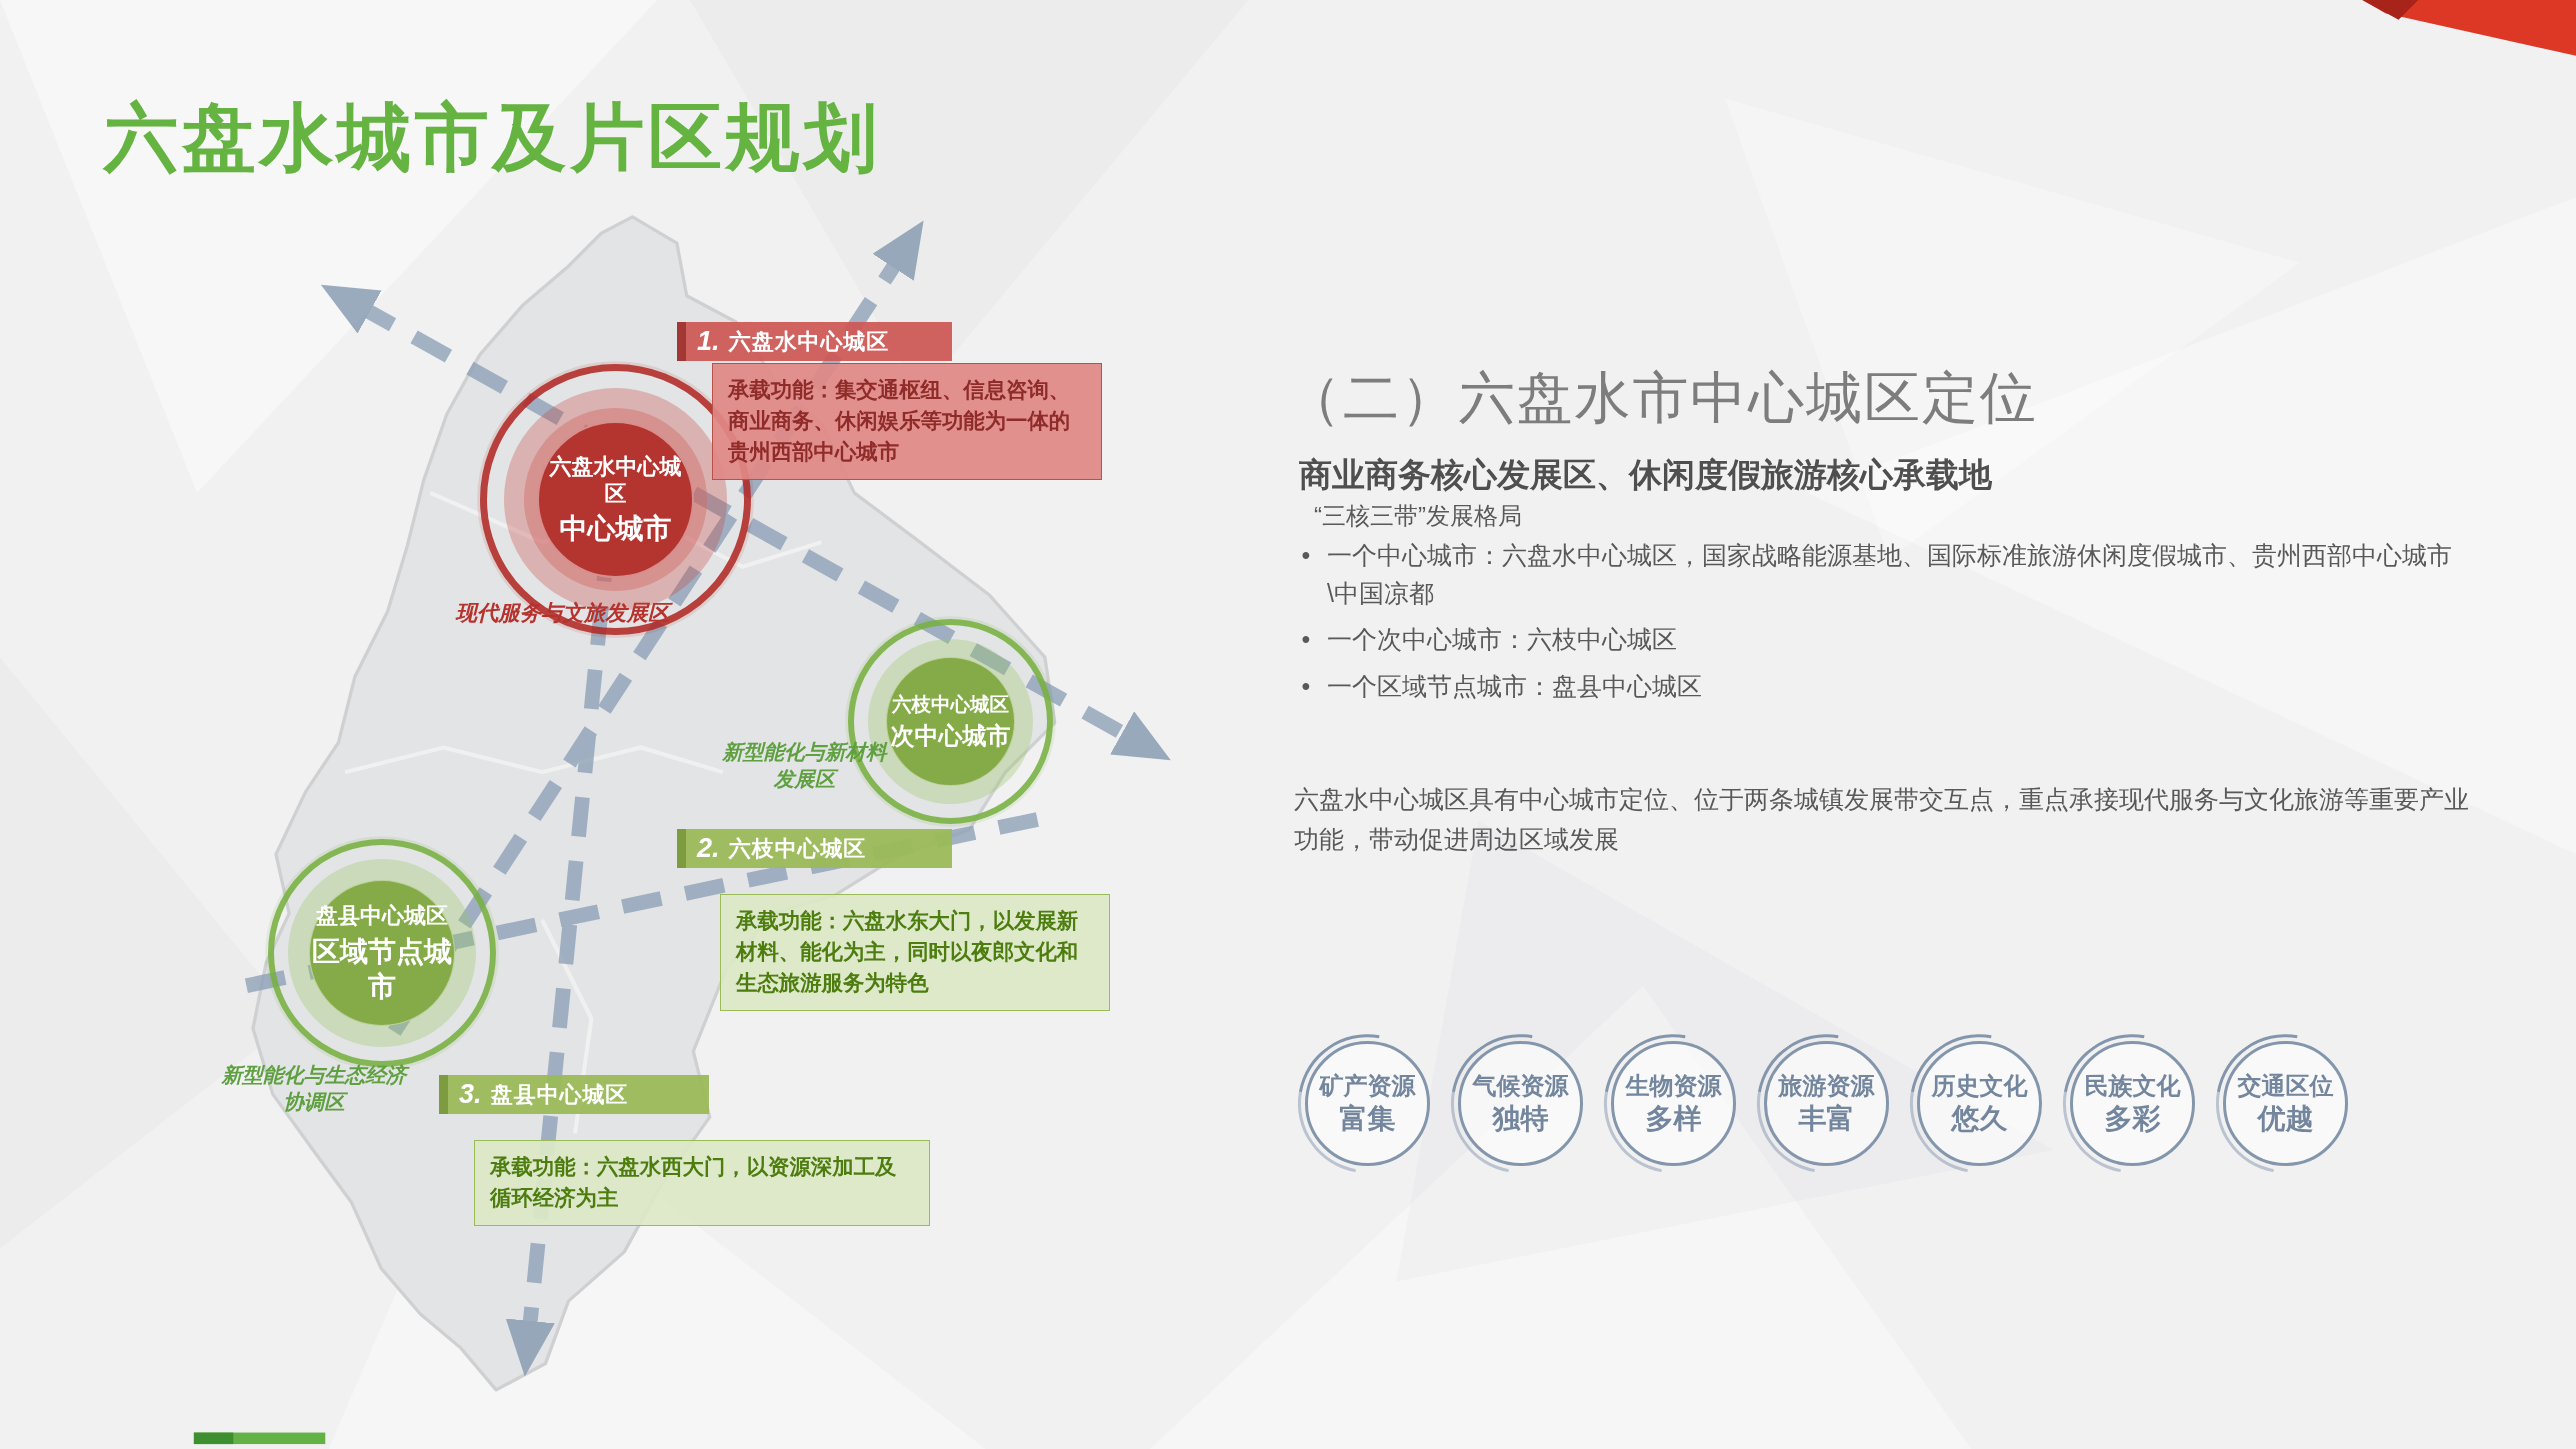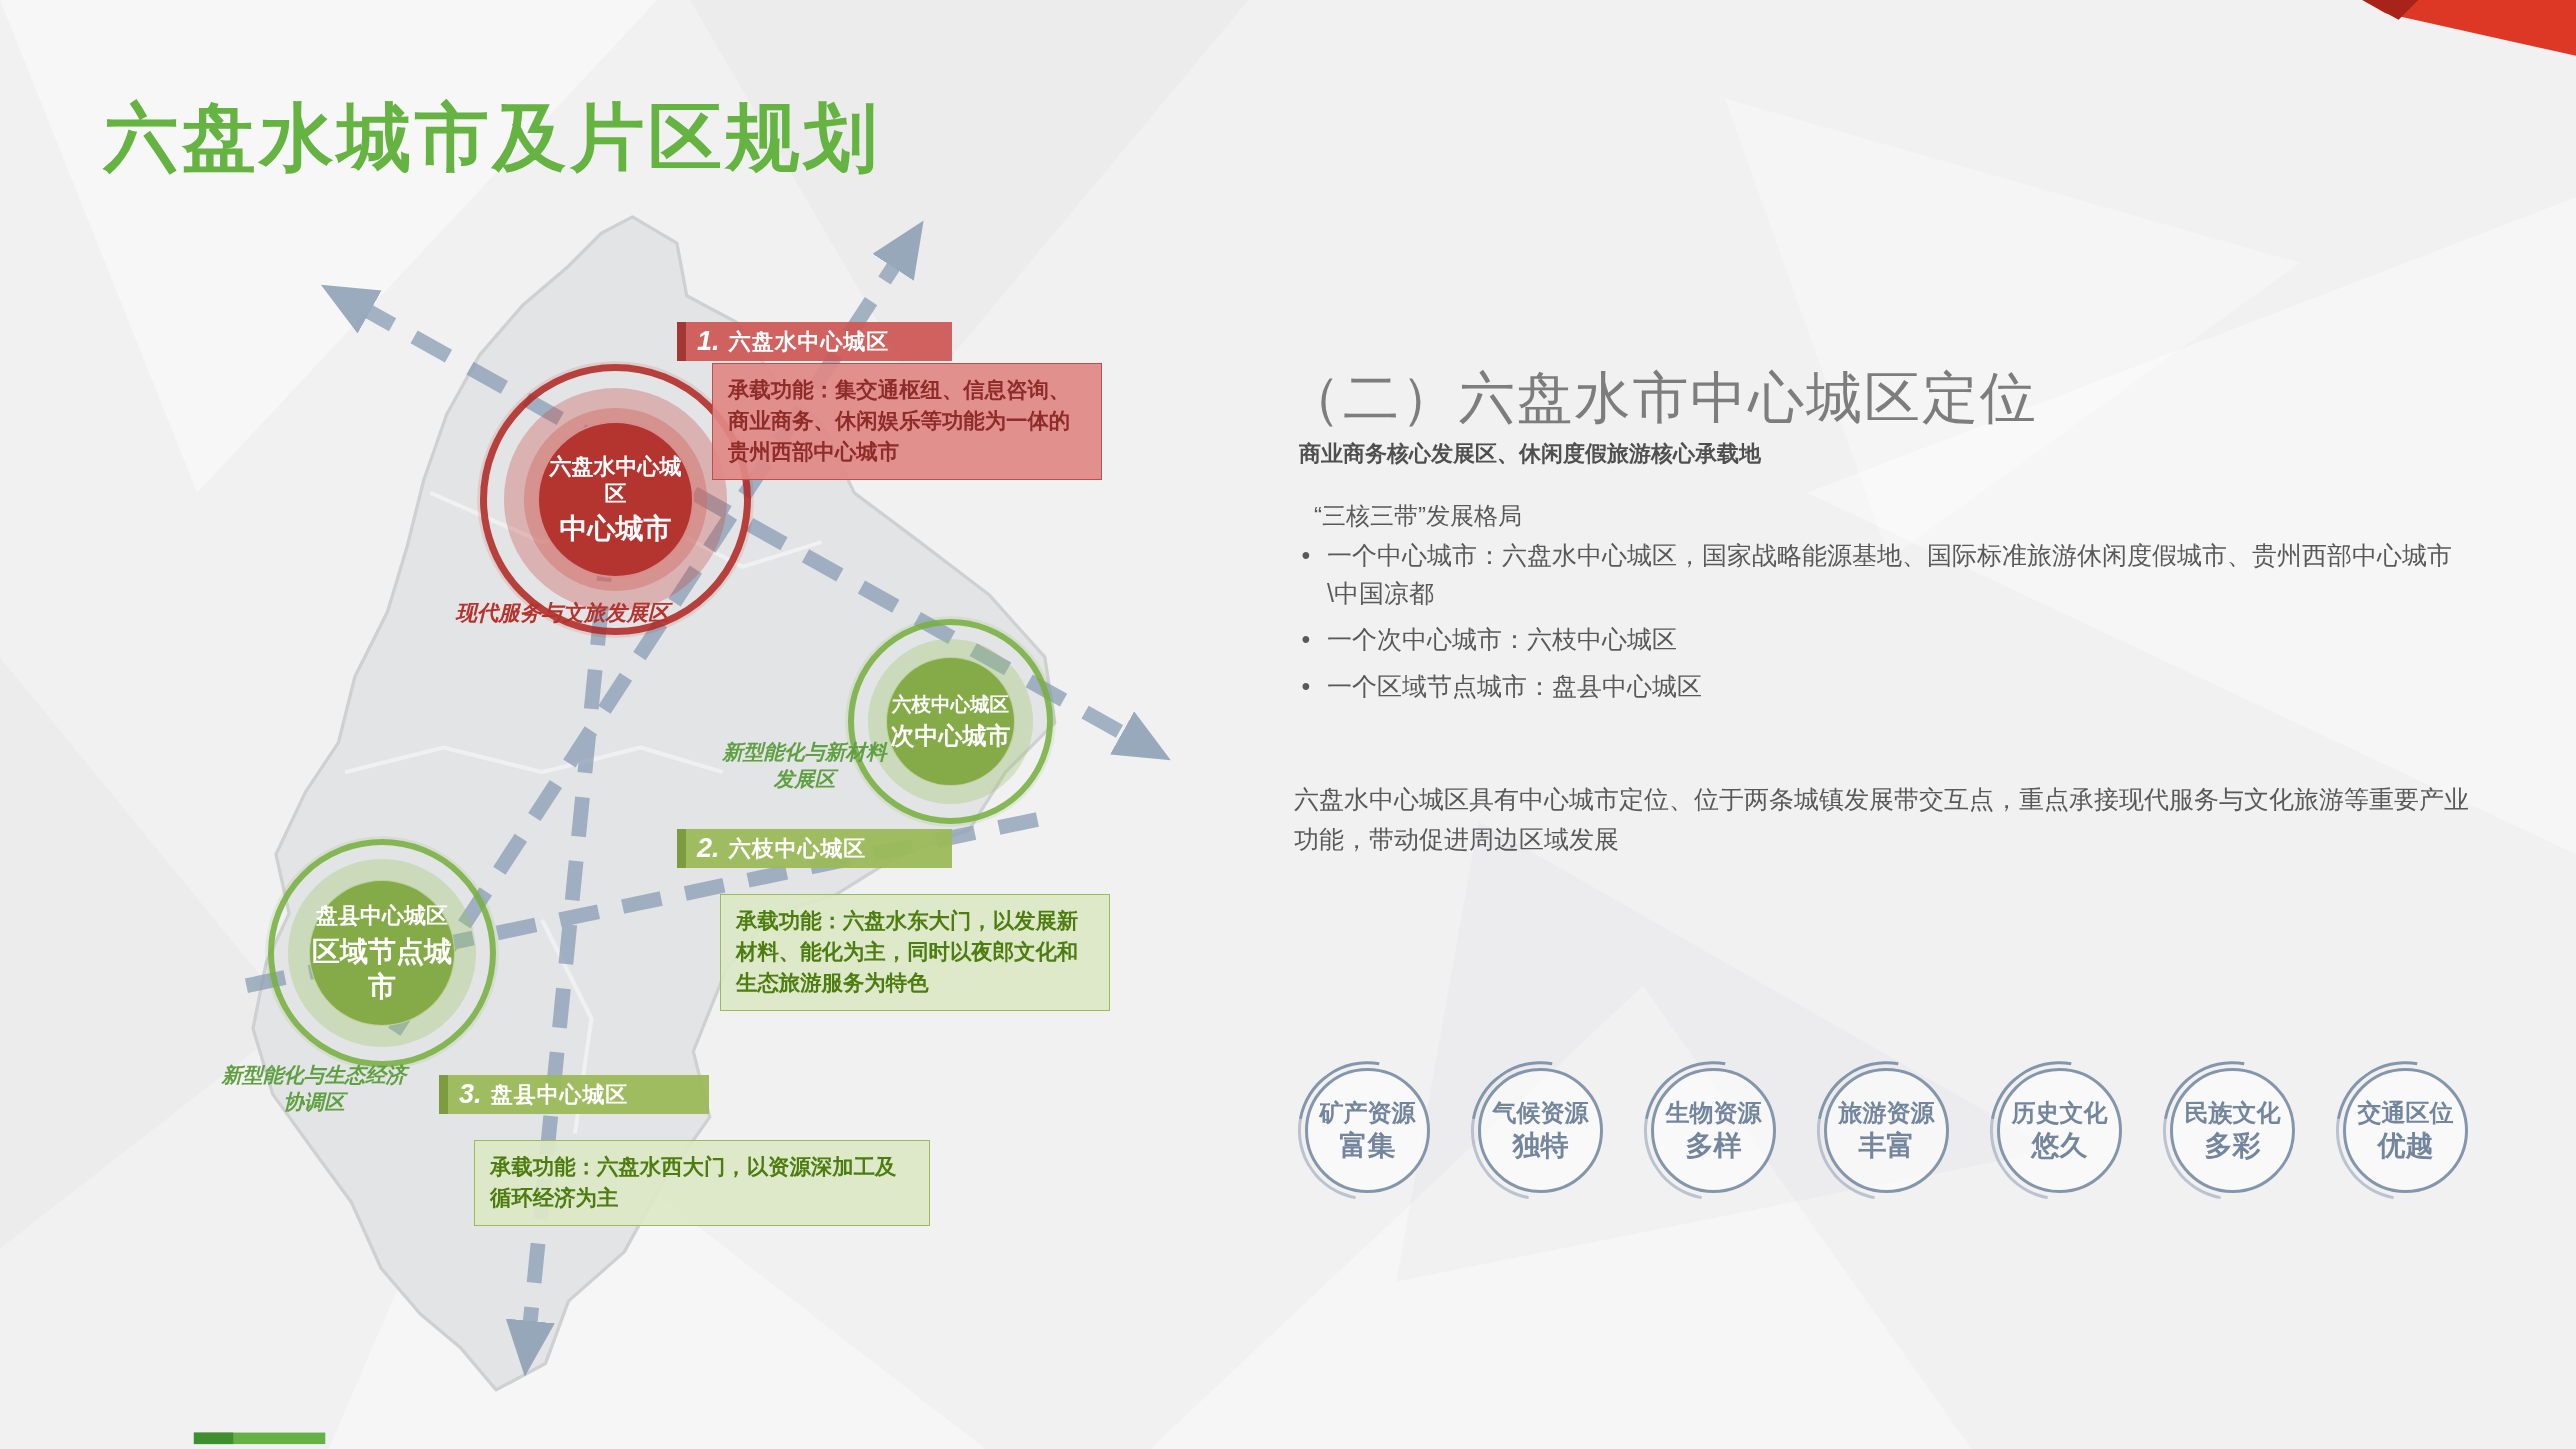--- a/index.html
+++ b/index.html
@@ -40,29 +40,29 @@
   .banner.red-b{background:rgba(205,90,87,.95);border-left:9.3px solid #a23833;}
   .banner.green-b{background:rgba(155,187,89,.95);border-left:9.3px solid #7d9c40;}
 
   
   .callout{position:absolute;font-size:21.4px;line-height:1.45;padding:11px 15px;box-sizing:border-box;font-weight:600;}
   .callout.red-c{background:rgba(223,136,133,.92);border:1.9px solid #b9504a;color:#8f2b28;}
   .callout.green-c{background:rgba(219,232,197,.92);border:1.9px solid #9bbb59;color:#4d7c0f;}
 
   
   .heading{position:absolute;left:1285px;top:361px;font-size:56px;color:#7d7d7d;letter-spacing:1.9px;}
-  .sub{position:absolute;left:1299px;top:439px;font-size:22px;color:#4f4f4f;font-weight:600;}
+  .sub{position:absolute;left:1299px;top:453px;font-size:33px;color:#4f4f4f;font-weight:600;}
   .pattern{position:absolute;left:1314px;top:500px;font-size:24px;color:#595959;}
   .bullets{position:absolute;left:1294px;top:537px;width:1169px;margin:0;padding:0;list-style:none;}
   .bullets li{position:relative;padding-left:33px;font-size:25px;color:#595959;line-height:1.5;margin-bottom:9.3px;}
   .bullets li::before{content:"•";position:absolute;left:7.4px;top:0;color:#595959;}
   .para{position:absolute;left:1294px;top:779px;width:1199px;font-size:25px;color:#595959;line-height:1.6;}
 
   
-  .badges{position:absolute;left:1305px;top:1068px;display:flex;gap:48px;text-align:center;}
+  .badges{position:absolute;left:1305px;top:1041px;display:flex;gap:28px;text-align:center;}
   .badge{position:relative;width:125px;height:125px;border-radius:50%;border:3.7px solid #8496ab;background:rgba(255,255,255,.6);display:flex;flex-direction:column;align-items:center;justify-content:center;color:#73869d;box-sizing:border-box;}
   .badge::before{content:"";position:absolute;inset:-10.2px;border-radius:50%;border:3.7px solid transparent;border-top-color:#8496ab;border-left-color:rgba(132,150,171,.5);transform:rotate(-35deg);}
   .badge .b1{font-size:24px;font-weight:700;line-height:1.25;}
   .badge .b2{font-size:28px;font-weight:700;line-height:1.25;}
 </style>
 </head>
 <body>
 
 <div class="slide">
 

